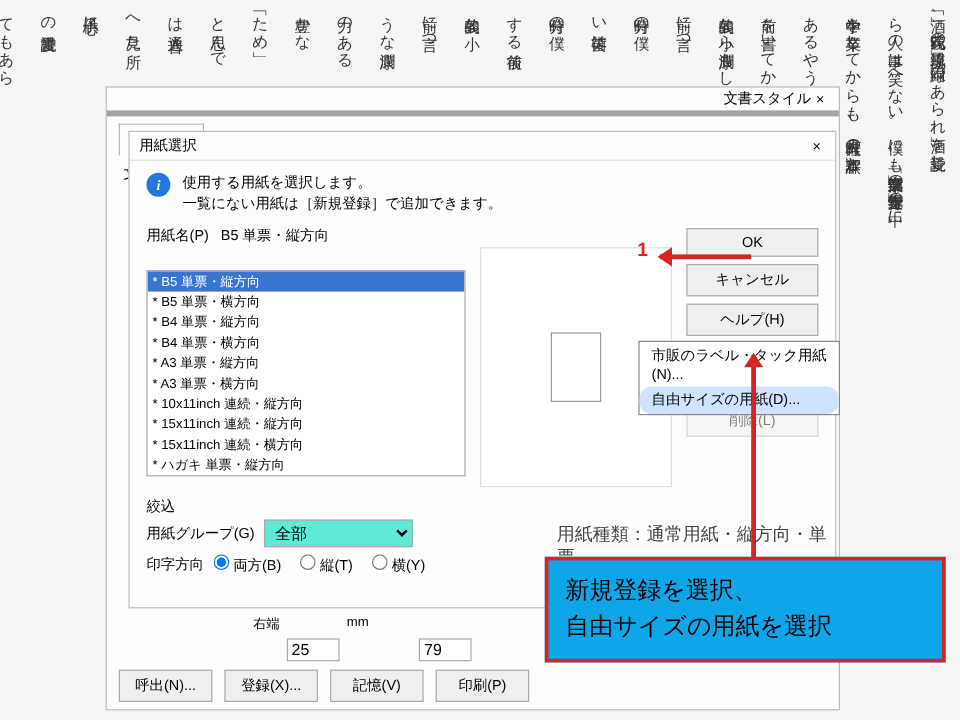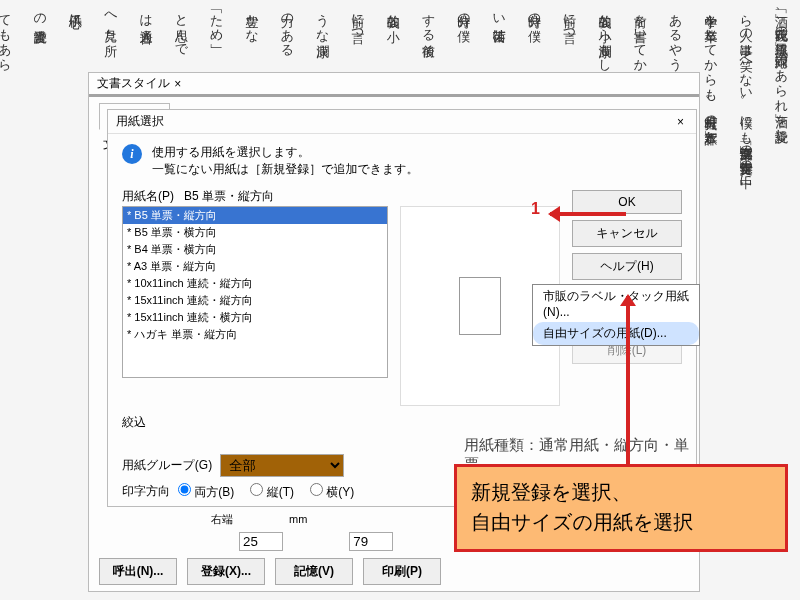--- a/index.html
+++ b/index.html
@@ -30,22 +30,22 @@
   left: 88px; top: 72px;
   width: 612px; height: 520px;
   background: #fdfdfd;
   border: 1px solid #bbb;
   z-index: 10;
 }
 .outer-titlebar {
   height: 24px;
   display: flex; align-items: center;
   padding: 0 8px;
-  border-bottom: 3px solid #a3a3a3;
-  justify-content: flex-start;
+  border-bottom: 5px solid #a3a3a3;
+  justify-content: flex-end;
 }
 .tabs {
   display: flex; gap: 2px;
   padding: 6px 10px 0 10px;
 }
 .tab {
   padding: 4px 10px;
   cursor: pointer;
   color: #1a1a1a;
 }
@@ -90,21 +90,21 @@
   font-style: italic;
 }
 .info-text { line-height: 1.4; }
 
 .body-row {
   display: flex;
   padding: 0 14px;
   gap: 12px;
 }
 .paper-col { flex: 1; }
-.paper-label { margin-bottom: 1px; }
+.paper-label { margin-bottom: 20px; }
 .listbox {
   border: 1px solid #aaa;
   height: 172px;
   overflow-y: auto;
   background: #fff;
   font-size: 11px;
 }
 .listbox div {
   padding: 1px 4px;
   white-space: nowrap;
@@ -152,51 +152,51 @@
   border: 1px solid #888;
   z-index: 40;
   font-size: 12px;
 }
 .dropdown div { padding: 3px 10px; }
 .dropdown .hl { background: #cfe3ff; border-radius: 10px; }
 
 .filter-row {
   padding: 8px 14px 4px 14px;
 }
-.filter-row .lbl { margin-bottom: 23px; }
+.filter-row .lbl { margin-bottom: 2px; }
 .filter-line {
   display: flex; align-items: center; gap: 8px;
   margin-bottom: 6px;
 }
 select.combo {
-  border: 1px solid #aaa; background: #a16207;
+  border: 1px solid #aaa; background: #5eead4;
   padding: 2px 4px; width: 124px;
 }
 .radio-row label { margin-right: 8px; }
 
 .kind-label {
   position: absolute;
   left: 356px; top: 326px;
   font-size: 15px;
   color: #444;
 }
 
 .outer-bottom {
   position: absolute;
   left: 10px; bottom: 6px;
-  display: flex; gap: 10px; font-weight: bold;
+  display: flex; gap: 10px;
 }
 .outer-bottom .btn { width: 78px; }
 
 .annot-box {
   position: absolute;
   right: 12px; top: 464px;
   width: 334px; height: 88px;
   border: 3px solid #d62424;
-  background: #fdba74;
+  background: #0ea5e9;
   z-index: 50;
   padding: 10px 14px;
   font-size: 20px;
   line-height: 1.5;
 }
 .arrow {
   position: absolute;
   z-index: 45;
 }
 .arrow-up {
@@ -297,22 +297,24 @@
 
     <div class="body-row">
       <div class="paper-col">
         <div class="paper-label">
           <span>用紙名(P)</span>&nbsp;&nbsp;
           <span>B5 単票・縦方向</span>
         </div>
         <div class="listbox" id="paperlist">
             <div class="sel">* B5 単票・縦方向</div>
             <div>* B5 単票・横方向</div>
+            <div>* B4 単票・縦方向</div>
             <div>* B4 単票・横方向</div>
             <div>* A3 単票・縦方向</div>
+            <div>* A3 単票・横方向</div>
             <div>* 10x11inch 連続・縦方向</div>
             <div>* 15x11inch 連続・縦方向</div>
             <div>* 15x11inch 連続・横方向</div>
             <div>* ハガキ 単票・縦方向</div>
           </div>
       </div>
       <div class="preview-col">
         <div class="page-preview"></div>
       </div>
       <div class="btn-col">

